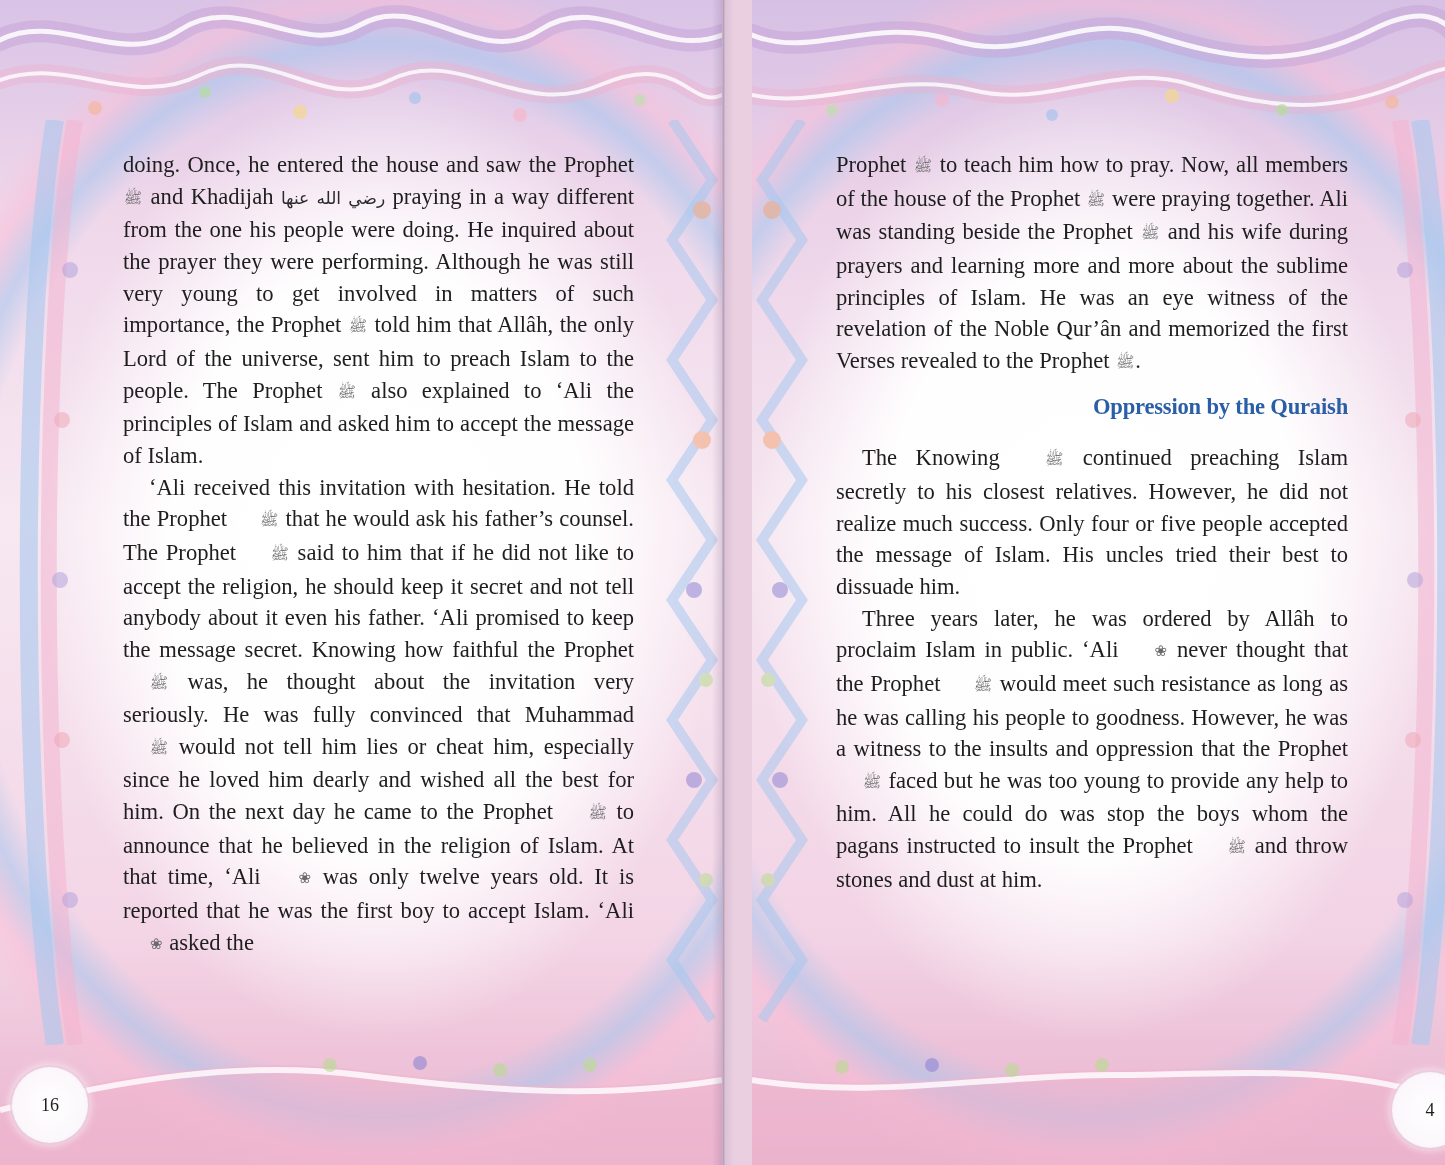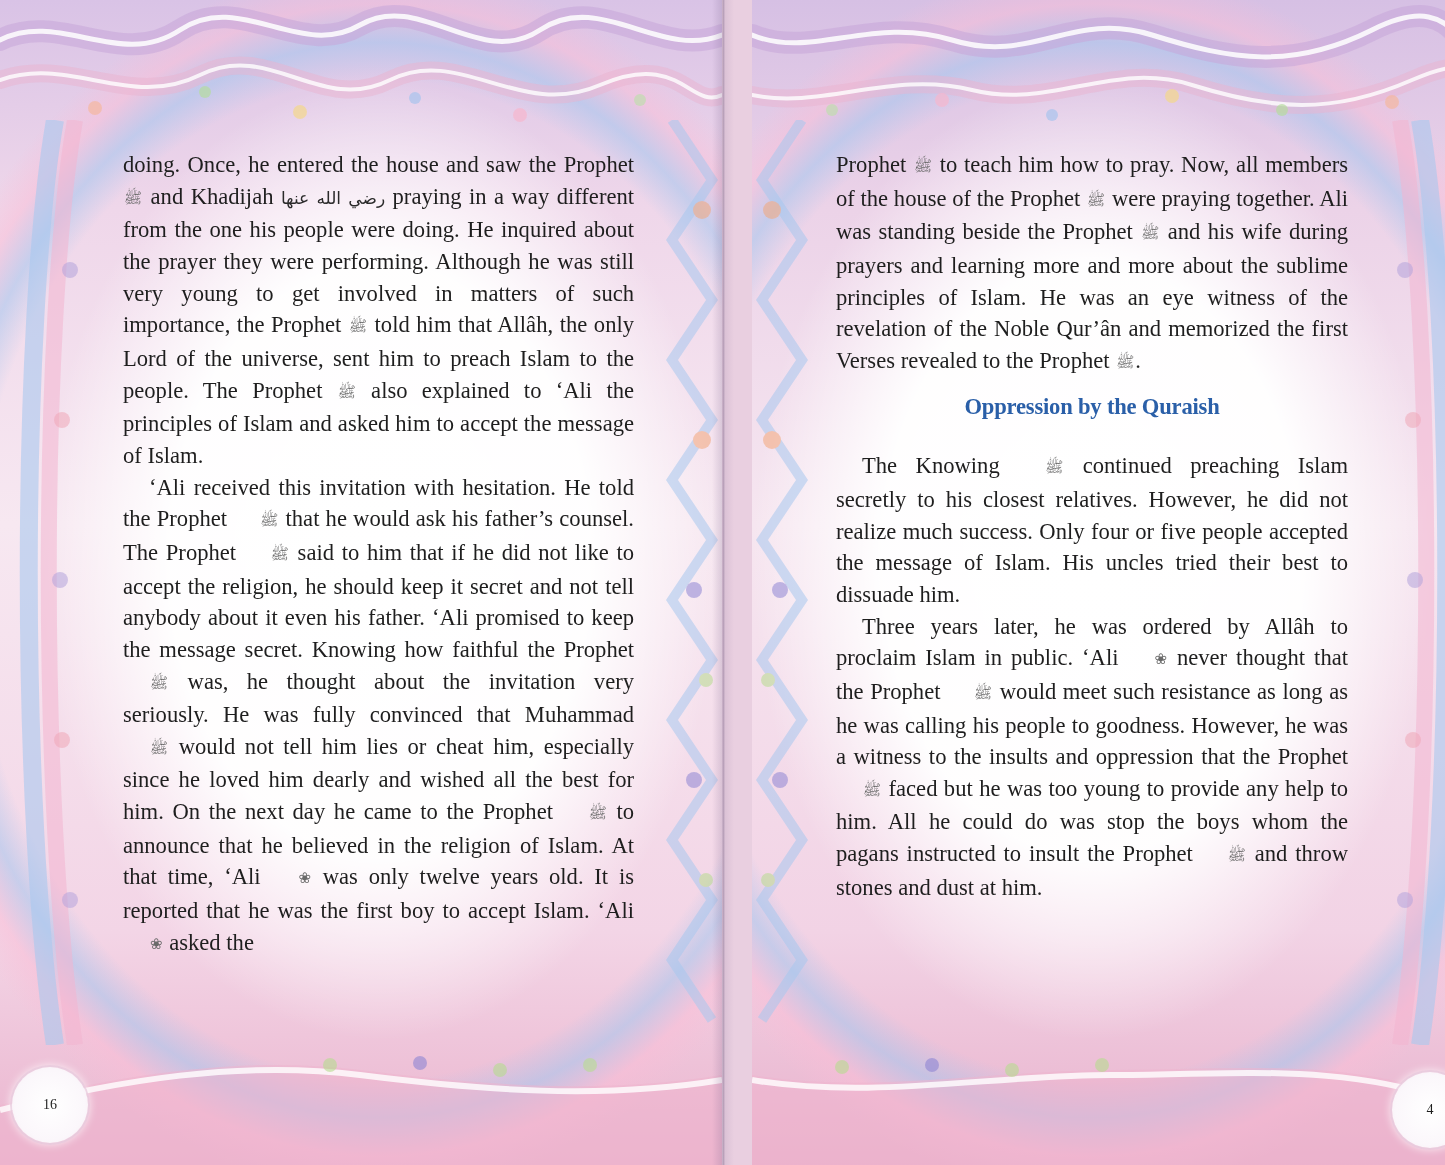--- a/index.html
+++ b/index.html
@@ -82,22 +82,22 @@
   .para { margin: 0; text-indent: 0; }
   .para.indent { text-indent: 26px; }
   .para + .para { }
 
   .heading {
     font-family: "Liberation Serif", "DejaVu Serif", serif;
     font-weight: bold;
     font-size: 22.6px;
     line-height: 31.65px;
     color: #2a5fa8;
-    margin: 12px 0 28px 0;
-    text-align: center;
+    margin: 12px 0 20px 0;
+    text-align: right;
     letter-spacing: -0.2px;
   }
 
   .honorific {
     font-size: 15px;
     color: #6a6a6a;
     display: inline-block;
     vertical-align: 1px;
     padding: 0 1px;
   }
@@ -114,21 +114,21 @@
     position: absolute;
     width: 76px;
     height: 76px;
     border-radius: 50%;
     background: radial-gradient(circle, #ffffff 0%, #fbf7fb 65%, #f4e6ef 100%);
     box-shadow: 0 0 0 2px rgba(230,200,220,0.7), 0 0 8px 2px rgba(255,255,255,0.7);
     display: flex;
     align-items: center;
     justify-content: center;
     font-family: "Liberation Serif", "DejaVu Serif", serif;
-    font-size: 14px;
+    font-size: 18px;
     color: #1e1e1e;
   }
   .page-left .page-number  { left: 12px; top: 1067px; }
   .page-right .page-number { left: 640px; top: 1072px; }
 </style>
 </head>
 <body>
 
 <div class="spread">
 

